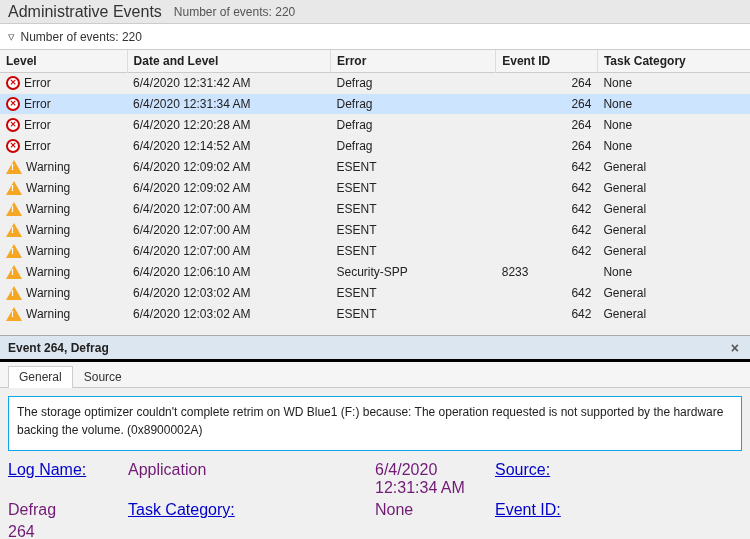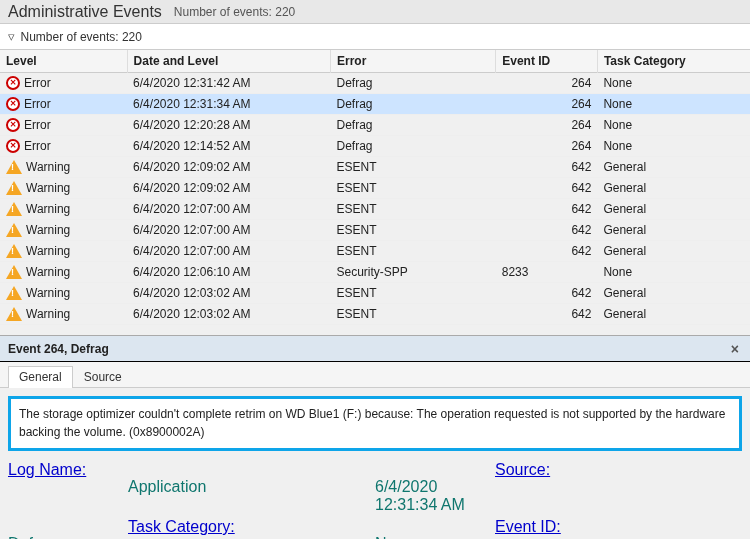--- a/index.html
+++ b/index.html
@@ -148,21 +148,21 @@
     .detail-panel {
       background: #f0f0f0;
       border-top: 1px solid #aaa;
       height: 230px;
       display: flex;
       flex-direction: column;
     }
 
     .detail-header {
       background: #dce6f0;
-      border-bottom: 1px solid #000000;
+      border-bottom: 3px solid #000000;
       padding: 4px 8px;
       display: flex;
       align-items: center;
       justify-content: space-between;
       height: 26px;
     }
 
     .detail-title {
       font-size: 12px;
       font-weight: 600;
@@ -207,21 +207,21 @@
     
     .detail-content {
       flex: 1;
       overflow-y: auto;
       padding: 8px;
       background: #f0f0f0;
     }
 
     .detail-text-box {
       background: #fff;
-      border: 3px solid #0ea5e9;
+      border: 1px solid #0ea5e9;
       padding: 6px 8px;
       font-size: 12px;
       color: #222;
       line-height: 1.5;
       margin-bottom: 10px;
       min-height: 55px;
     }
 
     .detail-fields {
       display: grid;
@@ -230,22 +230,21 @@
       font-size: 16px;
     }
 
     .field-label {
       color: #0000cc;
       text-decoration: underline;
       cursor: pointer;
     }
 
     .field-value {
-      color: #0f766e;
-      margin-top: 17px;
+      color: #701a75;
     }
 
     
     .col-level { width: 100px; }
     .col-datetime { width: 160px; }
     .col-source { width: 130px; }
     .col-eventid { width: 80px; text-align: right; }
     .col-taskcategory { width: 120px; }
   </style>
 </head>

